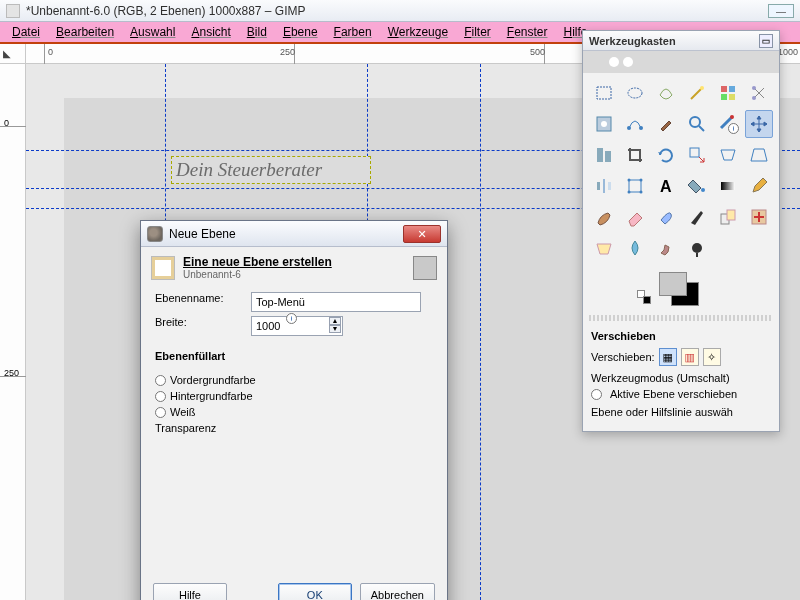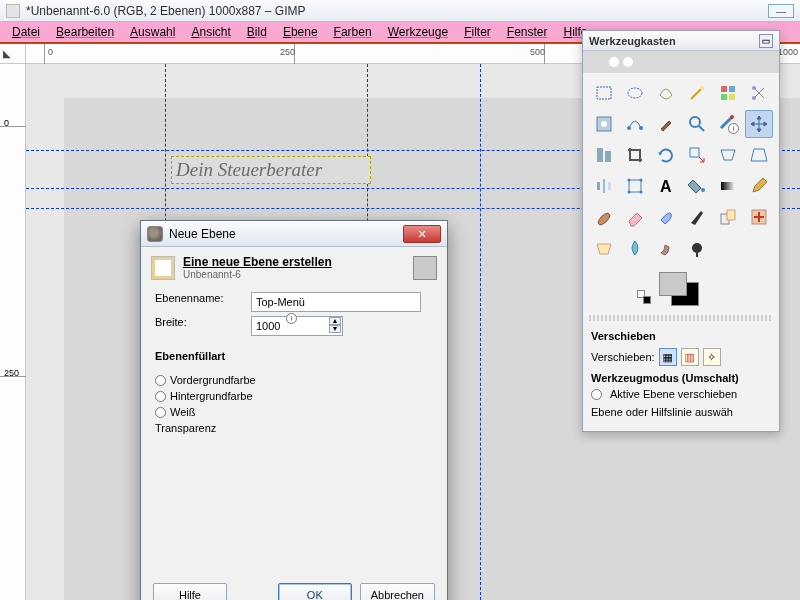--- a/index.html
+++ b/index.html
@@ -351,21 +351,21 @@
   </div>
   <div class="tsepline"></div>
   <div class="toptions">
     <div class="tit">Verschieben</div>
     <div class="row">
       <span>Verschieben:</span>
       <div class="iconbox" style="background:#cfe2fb;border-color:#5e8fd0">▦</div>
       <div class="iconbox" style="color:#c33">▥</div>
       <div class="iconbox">✧</div>
     </div>
-    <div style="font-weight:bold; margin:4px 0;">Werkzeugmodus (Umschalt)</div>
+    <div style="font-weight:normal; margin:4px 0;">Werkzeugmodus (Umschalt)</div>
     <label class="row">
         <span class="radio"></span>
         <span>Aktive Ebene verschieben</span>
       </label>
     <label class="row">
         <span class="radio sel"></span>
         <span>Ebene oder Hilfslinie auswäh</span>
       </label>
   </div>
 </div>

